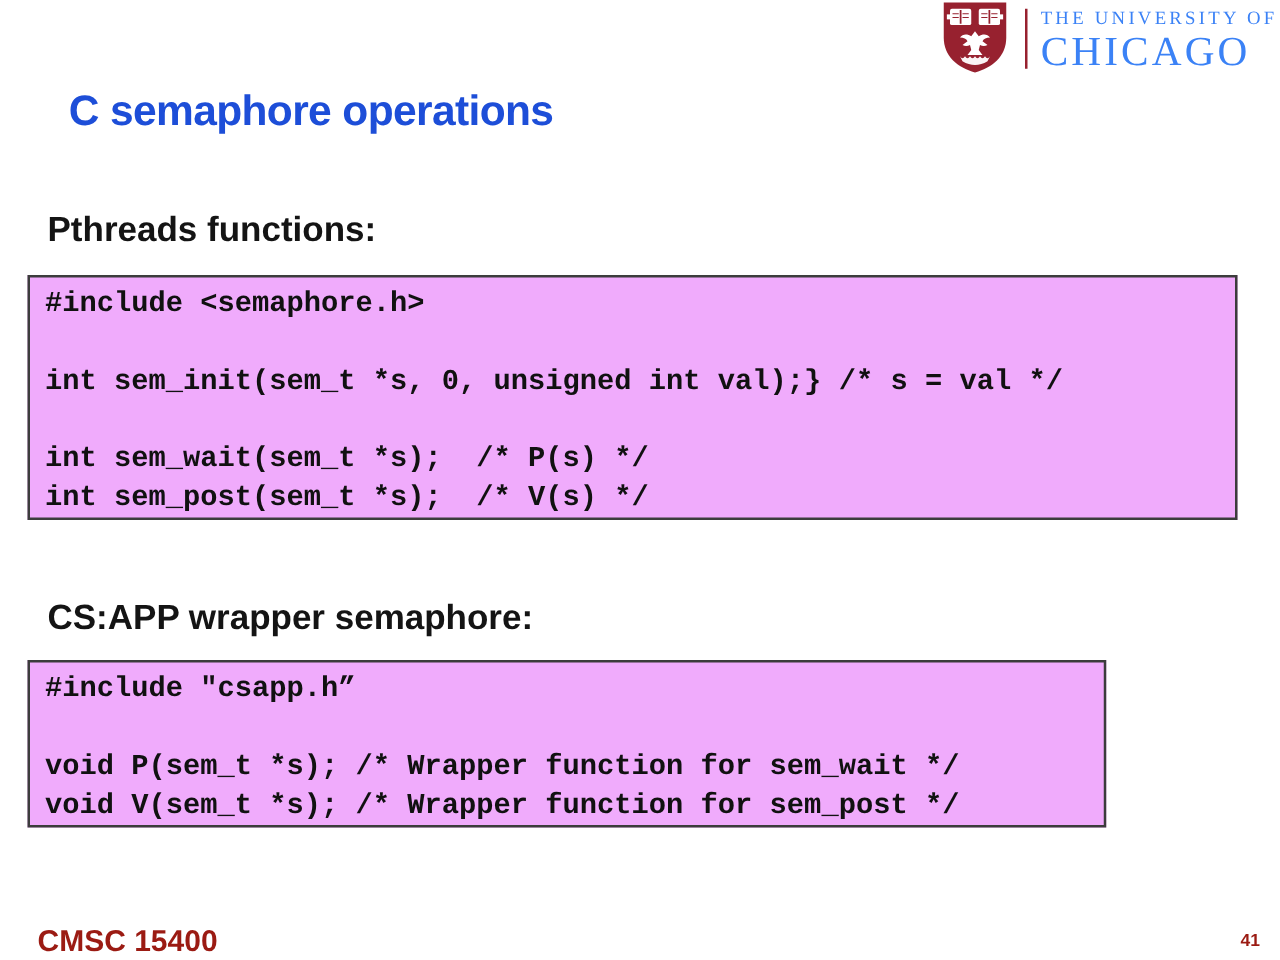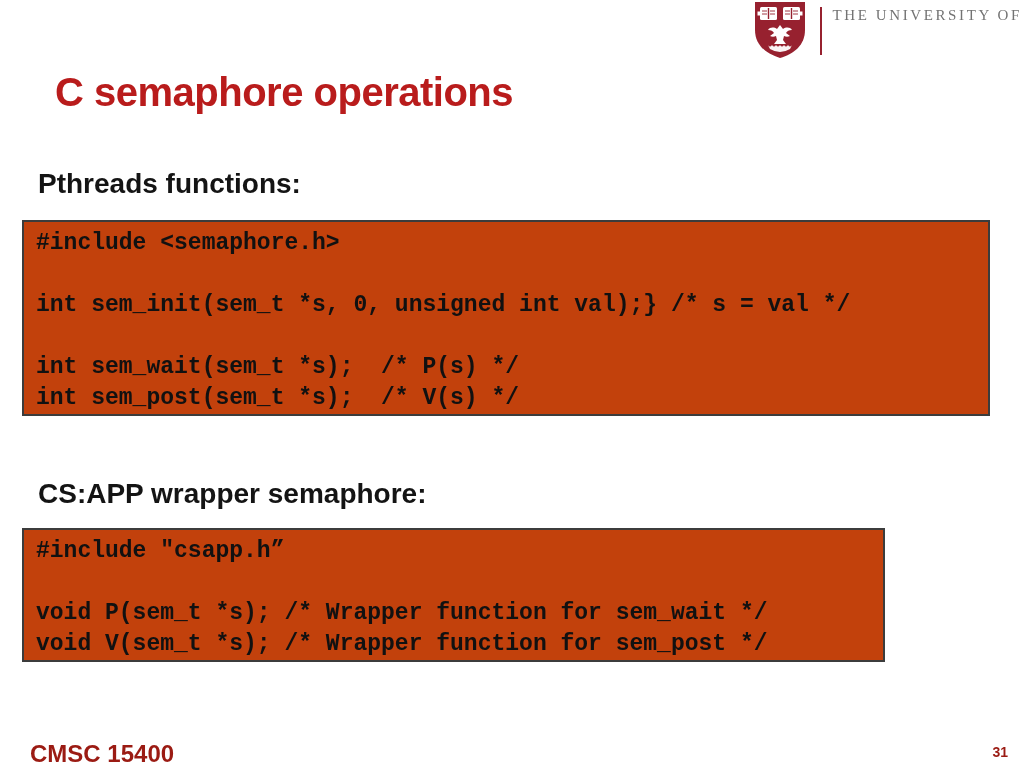--- a/index.html
+++ b/index.html
@@ -25,21 +25,21 @@
   }
   .logo-crest { margin-top: 1px; }
   .logo-divider {
     width: 2px;
     height: 48px;
     background: #97212f;
     margin: 7px 11px 0 13px;
   }
   .logo-text {
     font-family: "Liberation Serif", serif;
-    color: #737373;
+    color: #3b82f6;
     text-align: left;
     margin-top: 7px;
   }
   .logo-line1 {
     font-size: 15px;
     letter-spacing: 2.6px;
     white-space: nowrap;
   }
   .logo-line2 {
     font-size: 33px;
@@ -47,42 +47,42 @@
     line-height: 1.0;
     margin-top: 2px;
     white-space: nowrap;
   }
 
   
   .title {
     position: absolute;
     left: 55px;
     top: 70px;
-    font-size: 40px;
+    font-size: 34px;
     font-weight: bold;
-    color: #b91c1c;
+    color: #1d4ed8;
     letter-spacing: -0.5px;
     white-space: nowrap;
   }
   .section-heading {
     position: absolute;
     left: 38px;
     font-size: 28px;
     font-weight: bold;
     color: #141414;
     white-space: nowrap;
   }
   .heading-1 { top: 168px; }
   .heading-2 { top: 478px; }
 
   
   .codebox {
     position: absolute;
     left: 22px;
-    background: #c2410c;
+    background: #f0abfc;
     border: 2px solid #3c3c3c;
     font-family: "Liberation Mono", monospace;
     font-weight: bold;
     font-size: 23px;
     line-height: 31px;
     color: #111111;
     white-space: pre;
     padding: 6px 8px 2px 12px;
   }
   .codebox-1 { top: 220px; width: 968px; height: 196px; }
@@ -133,35 +133,36 @@
       <line x1="40" y1="13" x2="45" y2="13" stroke="#97212f" stroke-width="0.9"></line>
       <rect x="47" y="10.5" width="2.5" height="4" fill="#ffffff"></rect>
 
       <path d="M27 24 l-3 4 c-3,-2 -7,-2 -9,1 c3,0 5,1 6,3 l-4 3 c2,1 4,1 6,0 l1 4 l-3 4 h12 l-3 -4 l1 -4 c2,1 4,1 6,0 l-4 -3 c1,-2 3,-3 6,-3 c-2,-3 -6,-3 -9,-1 Z" fill="#ffffff"></path>
 
       <path d="M15 44 q2,3 4,0 q2,3 4,0 q2,3 4,0 q2,3 4,0 q2,3 4,0 q2,3 4,0 l-2 4 q-10,6 -20,0 Z" fill="#ffffff" opacity="0.95"></path>
     </svg>
     <div class="logo-divider"></div>
     <div class="logo-text">
       <div class="logo-line1">THE UNIVERSITY OF</div>
+      <div class="logo-line2">CHICAGO</div>
     </div>
   </div>
 
   <h1 class="title">C semaphore operations</h1>
 
   <h2 class="section-heading heading-1">Pthreads functions:</h2>
   <pre class="codebox codebox-1">#include &lt;semaphore.h&gt;
 
 int sem_init(sem_t *s, 0, unsigned int val);} /* s = val */
 
 int sem_wait(sem_t *s);  /* P(s) */
 int sem_post(sem_t *s);  /* V(s) */</pre>
 
   <h2 class="section-heading heading-2">CS:APP wrapper semaphore:</h2>
   <pre class="codebox codebox-2">#include "csapp.h”
 
 void P(sem_t *s); /* Wrapper function for sem_wait */
 void V(sem_t *s); /* Wrapper function for sem_post */</pre>
 
   <div class="footer-course">CMSC 15400</div>
-  <div class="footer-page">31</div>
+  <div class="footer-page">41</div>
 
 </div>
 
 </body></html>

